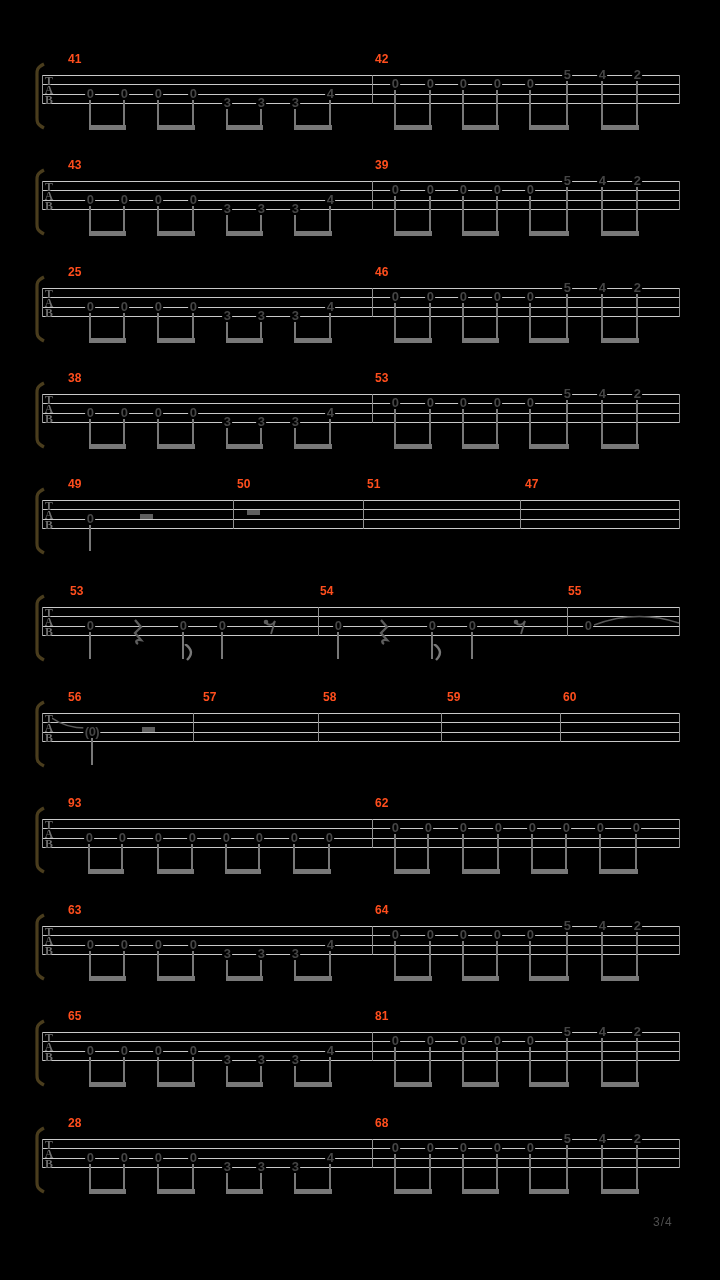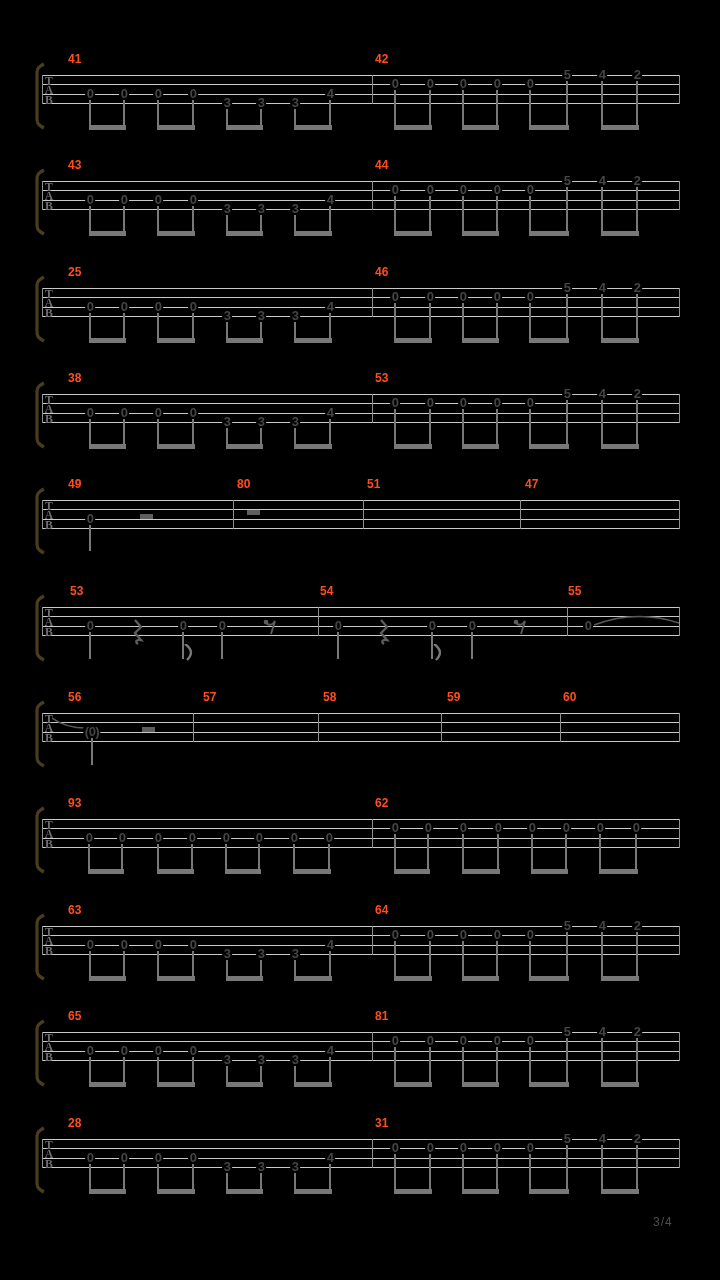--- a/index.html
+++ b/index.html
@@ -87,21 +87,21 @@
     <div class="sline" style="left: 42px; top: 190.4px; width: 637px;"></div>
     <div class="sline" style="left: 42px; top: 199.8px; width: 637px;"></div>
     <div class="sline" style="left: 42px; top: 209.2px; width: 637px;"></div>
     <div class="bline" style="left: 42px; top: 181px; height: 29.2px;"></div>
     <div class="bline" style="left: 372px; top: 181px; height: 29.2px;"></div>
     <div class="bline" style="left: 679px; top: 181px; height: 29.2px;"></div>
     <div class="letter" style="left: 49px; top: 185.7px;">T</div>
     <div class="letter" style="left: 49px; top: 195.1px;">A</div>
     <div class="letter" style="left: 49px; top: 204.5px;">B</div>
     <div class="mnum" style="left: 68px; top: 159px;">43</div>
-    <div class="mnum" style="left: 375px; top: 159px;">44</div>
+    <div class="mnum" style="left: 375px; top: 159px;">39</div>
     <div class="stem" style="left: 89px; top: 203.8px; height: 31.2px;"></div>
     <div class="stem" style="left: 123px; top: 203.8px; height: 31.2px;"></div>
     <div class="stem" style="left: 157px; top: 203.8px; height: 31.2px;"></div>
     <div class="stem" style="left: 192px; top: 203.8px; height: 31.2px;"></div>
     <div class="stem" style="left: 226px; top: 213.2px; height: 21.8px;"></div>
     <div class="stem" style="left: 260px; top: 213.2px; height: 21.8px;"></div>
     <div class="stem" style="left: 294px; top: 213.2px; height: 21.8px;"></div>
     <div class="stem" style="left: 329px; top: 203.8px; height: 31.2px;"></div>
     <div class="stem" style="left: 394px; top: 194.4px; height: 40.6px;"></div>
     <div class="stem" style="left: 429px; top: 194.4px; height: 40.6px;"></div>
@@ -254,21 +254,21 @@
     <div class="sline" style="left: 42px; top: 528.2px; width: 637px;"></div>
     <div class="bline" style="left: 42px; top: 500px; height: 29.2px;"></div>
     <div class="bline" style="left: 233px; top: 500px; height: 29.2px;"></div>
     <div class="bline" style="left: 363px; top: 500px; height: 29.2px;"></div>
     <div class="bline" style="left: 520px; top: 500px; height: 29.2px;"></div>
     <div class="bline" style="left: 679px; top: 500px; height: 29.2px;"></div>
     <div class="letter" style="left: 49px; top: 504.7px;">T</div>
     <div class="letter" style="left: 49px; top: 514.1px;">A</div>
     <div class="letter" style="left: 49px; top: 523.5px;">B</div>
     <div class="mnum" style="left: 68px; top: 478px;">49</div>
-    <div class="mnum" style="left: 237px; top: 478px;">80</div>
+    <div class="mnum" style="left: 237px; top: 478px;">50</div>
     <div class="mnum" style="left: 367px; top: 478px;">51</div>
     <div class="mnum" style="left: 525px; top: 478px;">47</div>
     <div class="hrest" style="left: 140px; top: 514.2px; width: 13px; height: 4.6px;"></div>
     <div class="wrest" style="left: 247px; top: 510.4px; width: 13px; height: 4.6px;"></div>
     <div class="stem" style="left: 89px; top: 522.8px; height: 28.2px;"></div>
     <div class="note" style="left: 90px; top: 518.8px;">0</div>
     <svg width="16" height="68" viewBox="0 0 16 68" class="ico" style="left: 30px; top: 594px;">
       <path d="M14,2 C6,6 7,9 7,14 L7,54 C7,59 6,62 14,66" stroke="#4a3d1d" stroke-width="3.2" fill="none"></path>
     </svg>
     <div class="sline" style="left: 42px; top: 607px; width: 637px;"></div>
@@ -520,21 +520,21 @@
     <div class="sline" style="left: 42px; top: 1148.4px; width: 637px;"></div>
     <div class="sline" style="left: 42px; top: 1157.8px; width: 637px;"></div>
     <div class="sline" style="left: 42px; top: 1167.2px; width: 637px;"></div>
     <div class="bline" style="left: 42px; top: 1139px; height: 29.2px;"></div>
     <div class="bline" style="left: 372px; top: 1139px; height: 29.2px;"></div>
     <div class="bline" style="left: 679px; top: 1139px; height: 29.2px;"></div>
     <div class="letter" style="left: 49px; top: 1143.7px;">T</div>
     <div class="letter" style="left: 49px; top: 1153.1px;">A</div>
     <div class="letter" style="left: 49px; top: 1162.5px;">B</div>
     <div class="mnum" style="left: 68px; top: 1117px;">28</div>
-    <div class="mnum" style="left: 375px; top: 1117px;">31</div>
+    <div class="mnum" style="left: 375px; top: 1117px;">68</div>
     <div class="stem" style="left: 89px; top: 1161.8px; height: 31.2px;"></div>
     <div class="stem" style="left: 123px; top: 1161.8px; height: 31.2px;"></div>
     <div class="stem" style="left: 157px; top: 1161.8px; height: 31.2px;"></div>
     <div class="stem" style="left: 192px; top: 1161.8px; height: 31.2px;"></div>
     <div class="stem" style="left: 226px; top: 1171.2px; height: 21.8px;"></div>
     <div class="stem" style="left: 260px; top: 1171.2px; height: 21.8px;"></div>
     <div class="stem" style="left: 294px; top: 1171.2px; height: 21.8px;"></div>
     <div class="stem" style="left: 329px; top: 1161.8px; height: 31.2px;"></div>
     <div class="stem" style="left: 394px; top: 1152.4px; height: 40.6px;"></div>
     <div class="stem" style="left: 429px; top: 1152.4px; height: 40.6px;"></div>

